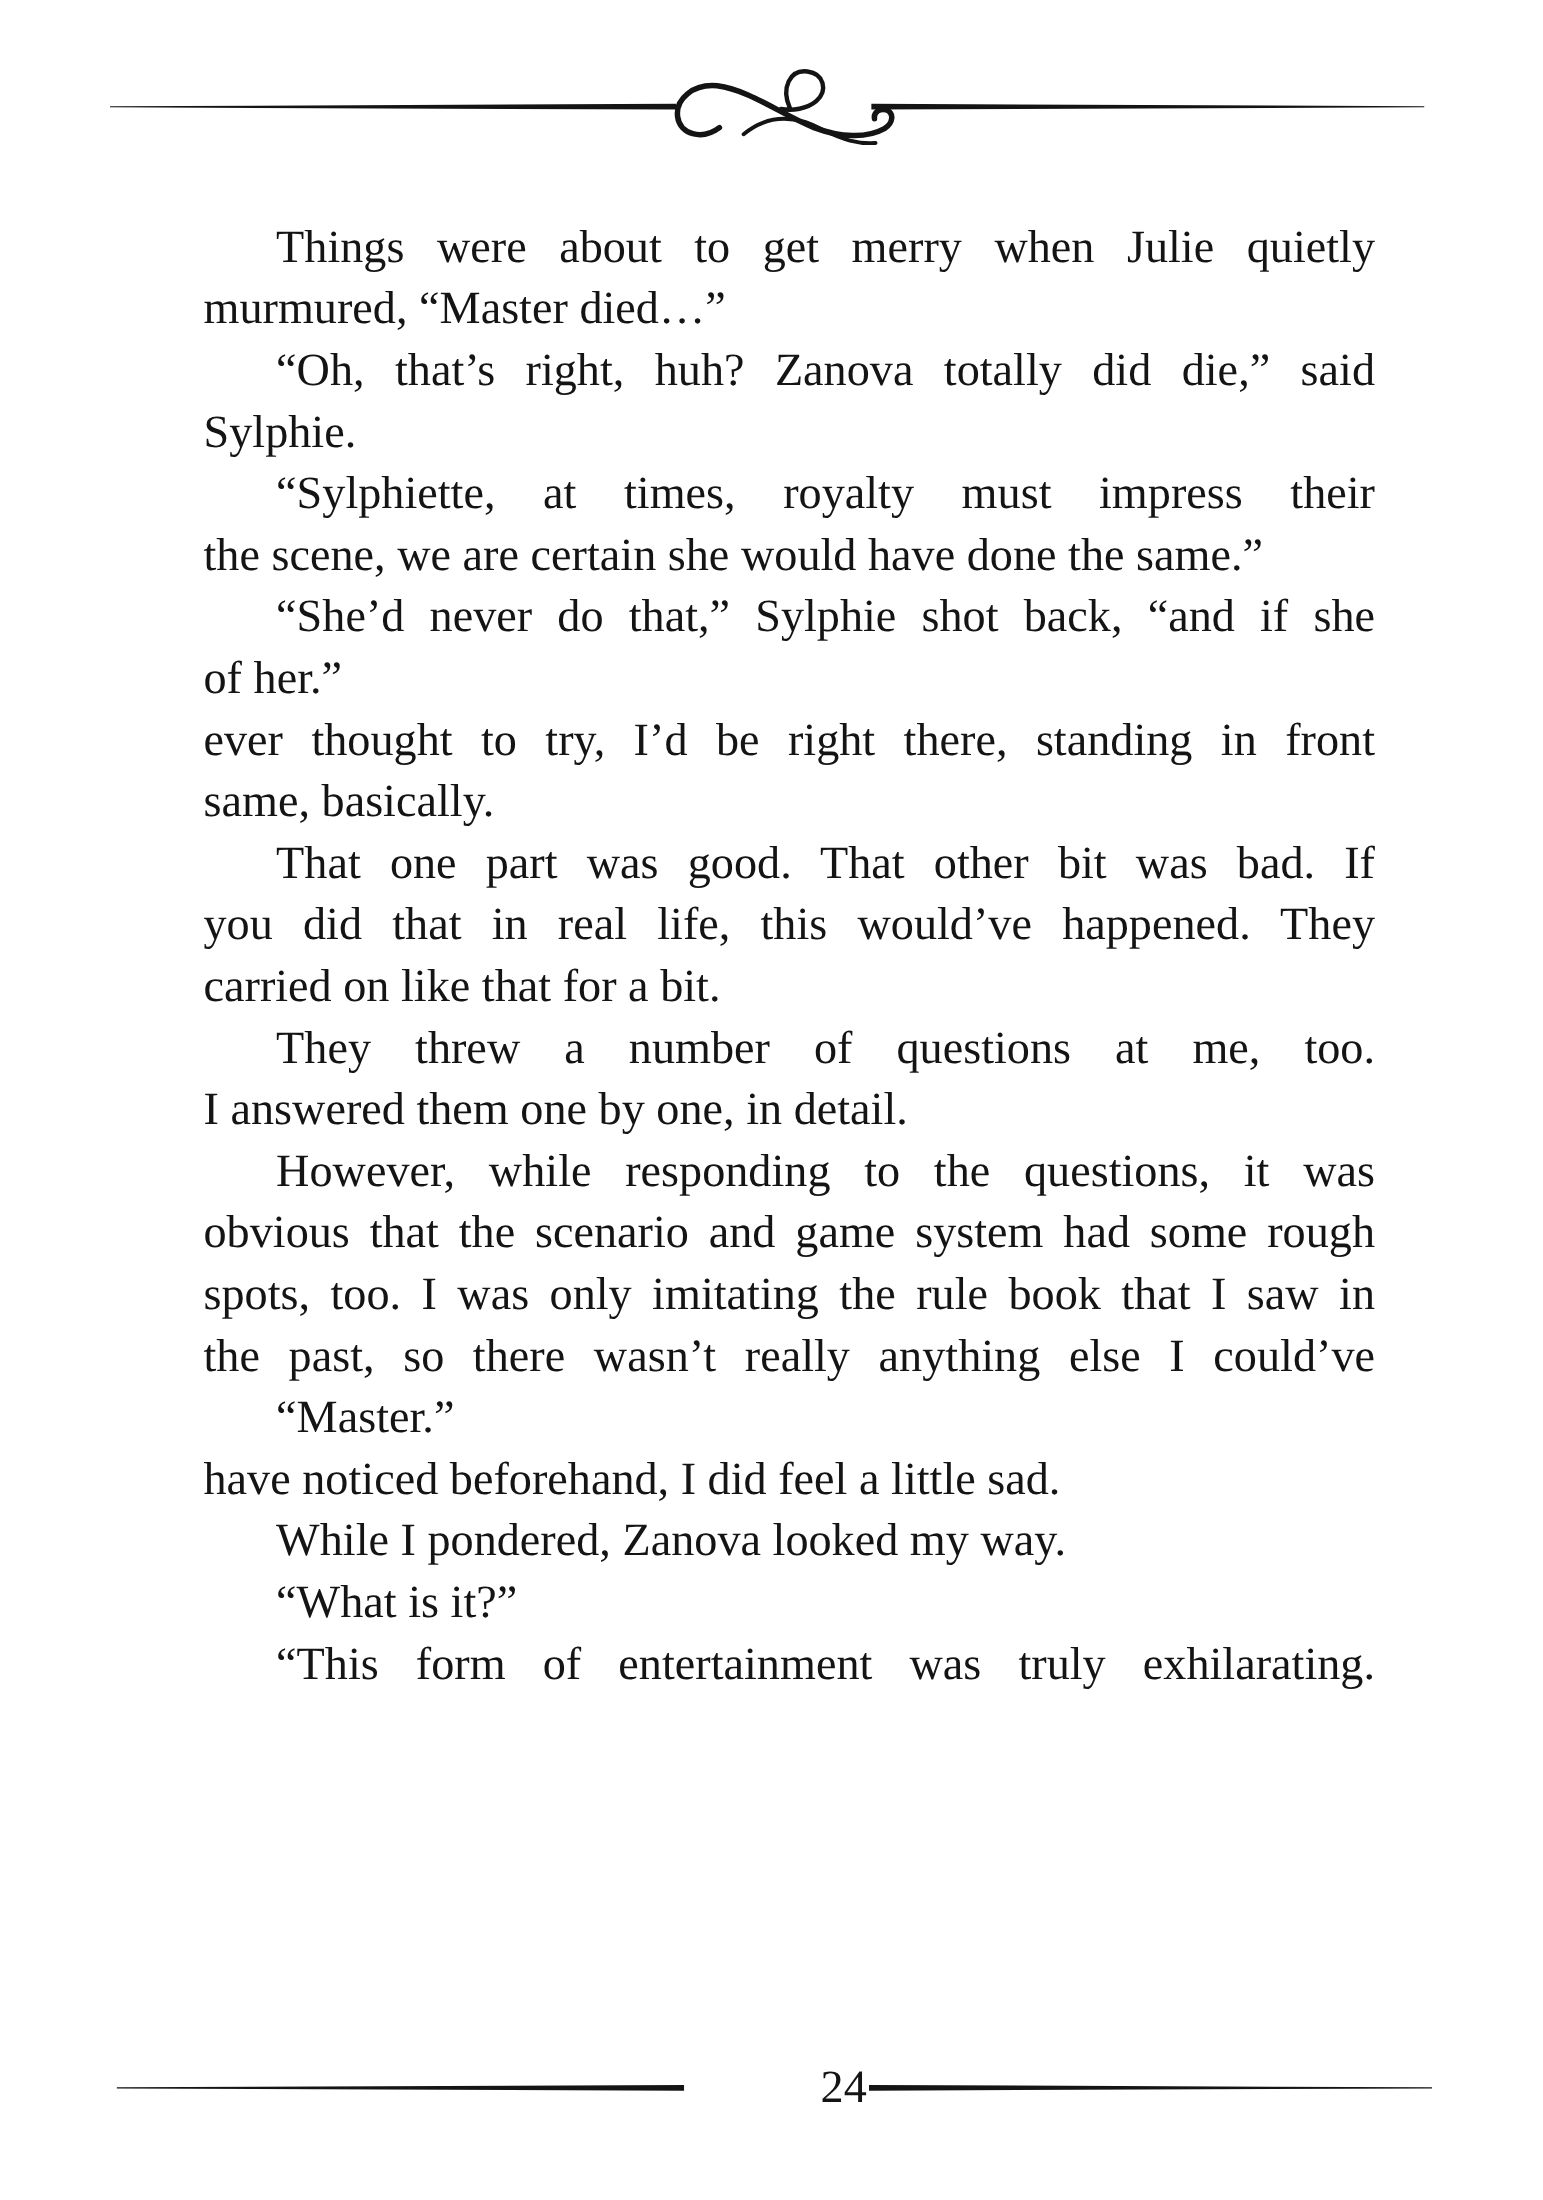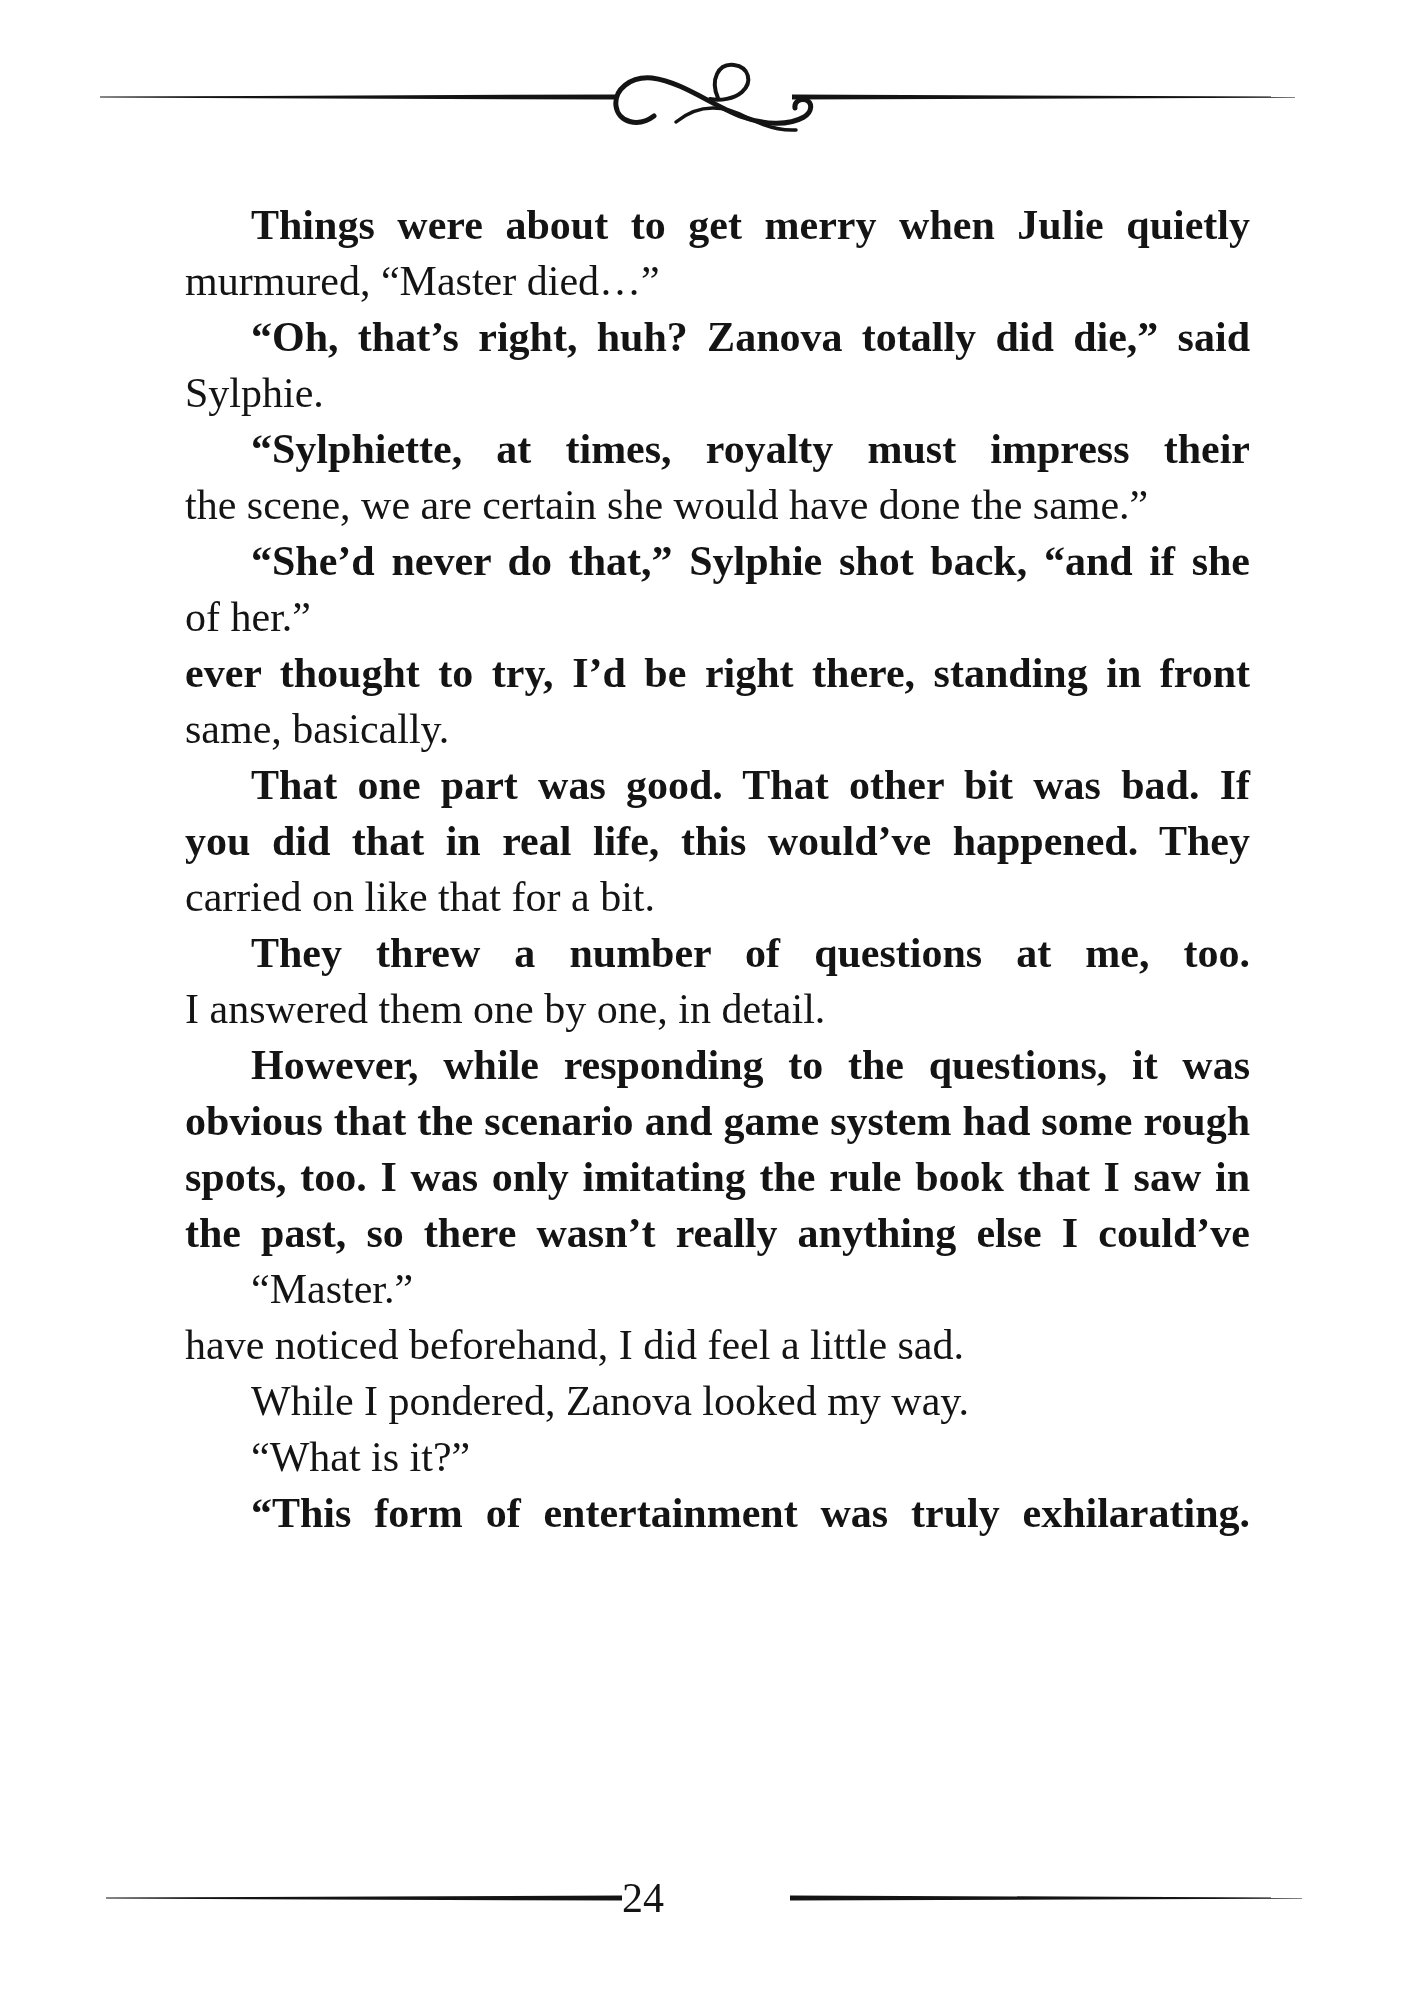--- a/index.html
+++ b/index.html
@@ -38,32 +38,32 @@
     line-height: 56px;
     color: #141414;
   }
   .line {
     height: 56px;
     text-align: justify;
     text-align-last: left;
     hyphens: none;
     word-spacing: normal;
   }
-  .line.just { text-align-last: justify; font-weight: bold; }
+  .line.just { text-align-last: justify; }
   .line.indent { text-indent: 66px; }
 
   
   .ftr-line { position: absolute; height: 8px; }
   .ftr-line-left  { left: 106px; top: 1894px; width: 516px; }
   .ftr-line-right { left: 790px; top: 1894px; width: 512px; }
   .page-number {
     position: absolute;
     left: 622px; top: 1872px;
     width: 166px;
-    text-align: left;
+    text-align: right;
     font-size: 42px;
     line-height: 52px;
     color: #141414;
   }
 </style>
 </head>
 <body>
 
 <div class="page">
 

